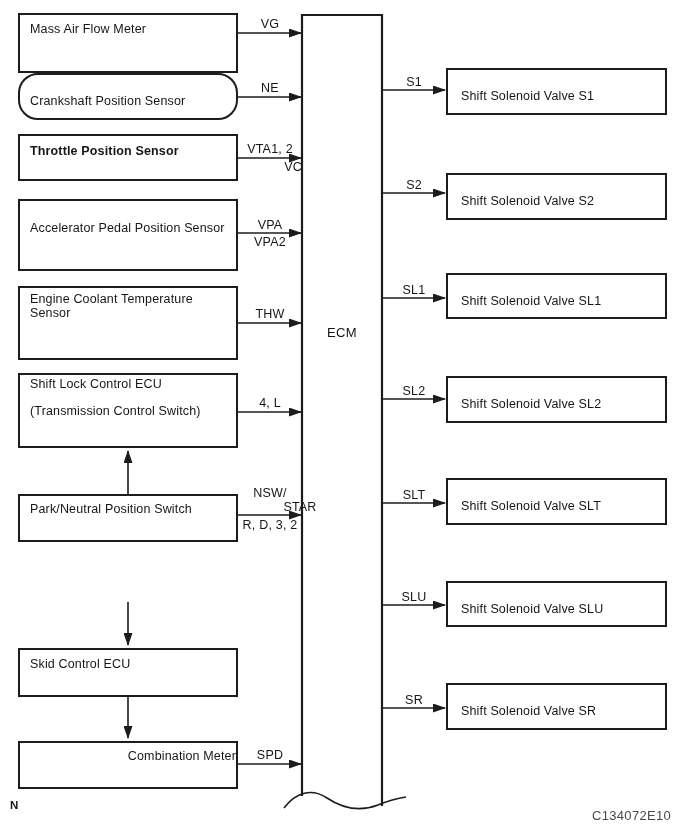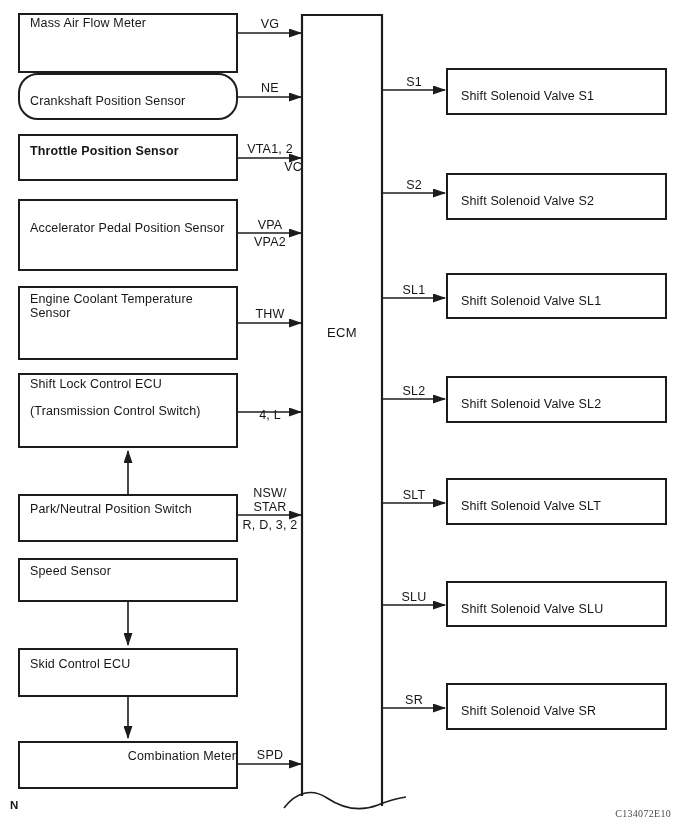--- a/index.html
+++ b/index.html
@@ -19,21 +19,21 @@
     position:absolute;width:64px;text-align:center;
     font-size:12.5px;line-height:13px;letter-spacing:.2px;white-space:nowrap;
   }
   .sigL{left:238px;}
   .sigR{left:382px;}
   .ecm-label{
     position:absolute;left:302px;top:325px;width:80px;text-align:center;
     font-size:13px;letter-spacing:.4px;
   }
   .fnote{position:absolute;left:10px;top:799px;font-size:11.5px;font-weight:bold;}
-  .fcode{position:absolute;right:17px;top:808px;font-size:10px;color:#4a4a4a;letter-spacing:.3px;font-family:Liberation Serif, serif;}
+  .fcode{position:absolute;right:17px;top:808px;font-size:13px;color:#4a4a4a;letter-spacing:.3px;}
   .subl{margin-top:13px;}
 </style>
 </head>
 <body>
 
 <div class="stage">
 
   <svg class="wires" width="688" height="826" viewBox="0 0 688 826">
     <defs>
       <marker id="ah" viewBox="0 0 13 9" markerWidth="13" markerHeight="9" refX="12" refY="4.5" orient="auto" markerUnits="userSpaceOnUse">
@@ -67,44 +67,41 @@
 
     <g stroke="#1c1c1c" stroke-width="1.6">
       <path d="M128 494 V451" marker-end="url(#ah)"></path>
       <path d="M128 602 V645" marker-end="url(#ah)"></path>
       <path d="M128 697 V738" marker-end="url(#ah)"></path>
     </g>
   </svg>
 
   <div class="ecm-label">ECM</div>
 
-  <div class="box lbox" style="top:13px;height:60px;padding-top:2px;">
+  <div class="box lbox" style="top:13px;height:60px;padding-top:8px;">
     <div class="nw">Mass Air Flow Meter</div>
   </div>
   <div class="box lbox" style="top:73px;height:47px;padding-top:20px;border-radius:20px;">
     <div class="nw">Crankshaft Position Sensor</div>
   </div>
   <div class="box lbox" style="top:134px;height:47px;padding-top:9px;font-weight:bold;">
     <div class="nw">Throttle Position Sensor</div>
   </div>
   <div class="box lbox" style="top:199px;height:72px;padding-top:21px;">
     <div class="nw">Accelerator Pedal Position Sensor</div>
   </div>
   <div class="box lbox" style="top:286px;height:74px;padding-top:5px;padding-right:40px;">
     <div>Engine Coolant Temperature Sensor</div>
   </div>
   <div class="box lbox" style="top:373px;height:75px;padding-top:3px;">
     <div class="nw">Shift Lock Control ECU</div>
     <div class="nw subl">(Transmission Control Switch)</div>
   </div>
   <div class="box lbox" style="top:494px;height:48px;padding-top:7px;">
     <div class="nw">Park/Neutral Position Switch</div>
-  </div>
-  <div class="box lbox" style="top:558px;height:44px;padding-top:5px;">
-    <div class="nw">Speed Sensor</div>
   </div>
   <div class="box lbox" style="top:648px;height:49px;padding-top:8px;">
     <div class="nw">Skid Control ECU</div>
   </div>
   <div class="box lbox" style="top:741px;height:48px;padding-top:7px;text-align:right;">
     <div class="nw">Combination Meter</div>
   </div>
 
   <div class="box rbox" style="top:68px;height:47px;">
     <div class="nw">Shift Solenoid Valve S1</div>
@@ -128,23 +125,23 @@
     <div class="nw">Shift Solenoid Valve SR</div>
   </div>
 
   <div class="sig sigL" style="top:18px;">VG</div>
   <div class="sig sigL" style="top:82px;">NE</div>
   <div class="sig sigL" style="top:143px;">VTA1, 2</div>
   <div class="sig sigL" style="top:161px;text-align:right;">VC</div>
   <div class="sig sigL" style="top:219px;">VPA</div>
   <div class="sig sigL" style="top:236px;">VPA2</div>
   <div class="sig sigL" style="top:308px;">THW</div>
-  <div class="sig sigL" style="top:397px;margin-top:12px;">4, L</div>
+  <div class="sig sigL" style="top:397px;">4, L</div>
   <div class="sig sigL" style="top:487px;">NSW/</div>
-  <div class="sig sigL" style="top:501px;">STAR</div>
+  <div class="sig sigL" style="top:501px;margin-left:30px;">STAR</div>
   <div class="sig sigL" style="top:519px;text-align:center;">R, D, 3, 2</div>
   <div class="sig sigL" style="top:749px;">SPD</div>
 
   <div class="sig sigR" style="top:76px;">S1</div>
   <div class="sig sigR" style="top:179px;">S2</div>
   <div class="sig sigR" style="top:284px;">SL1</div>
   <div class="sig sigR" style="top:385px;">SL2</div>
   <div class="sig sigR" style="top:489px;">SLT</div>
   <div class="sig sigR" style="top:591px;">SLU</div>
   <div class="sig sigR" style="top:694px;">SR</div>

